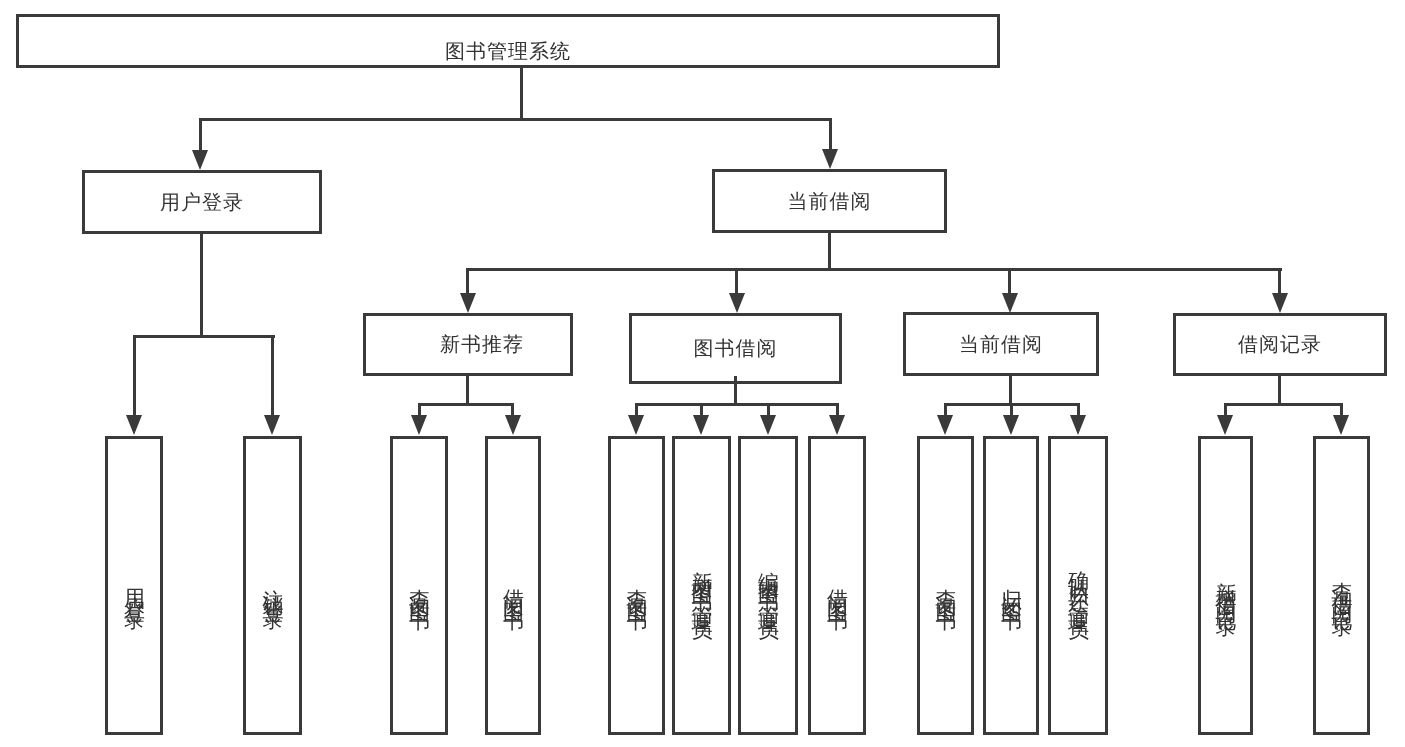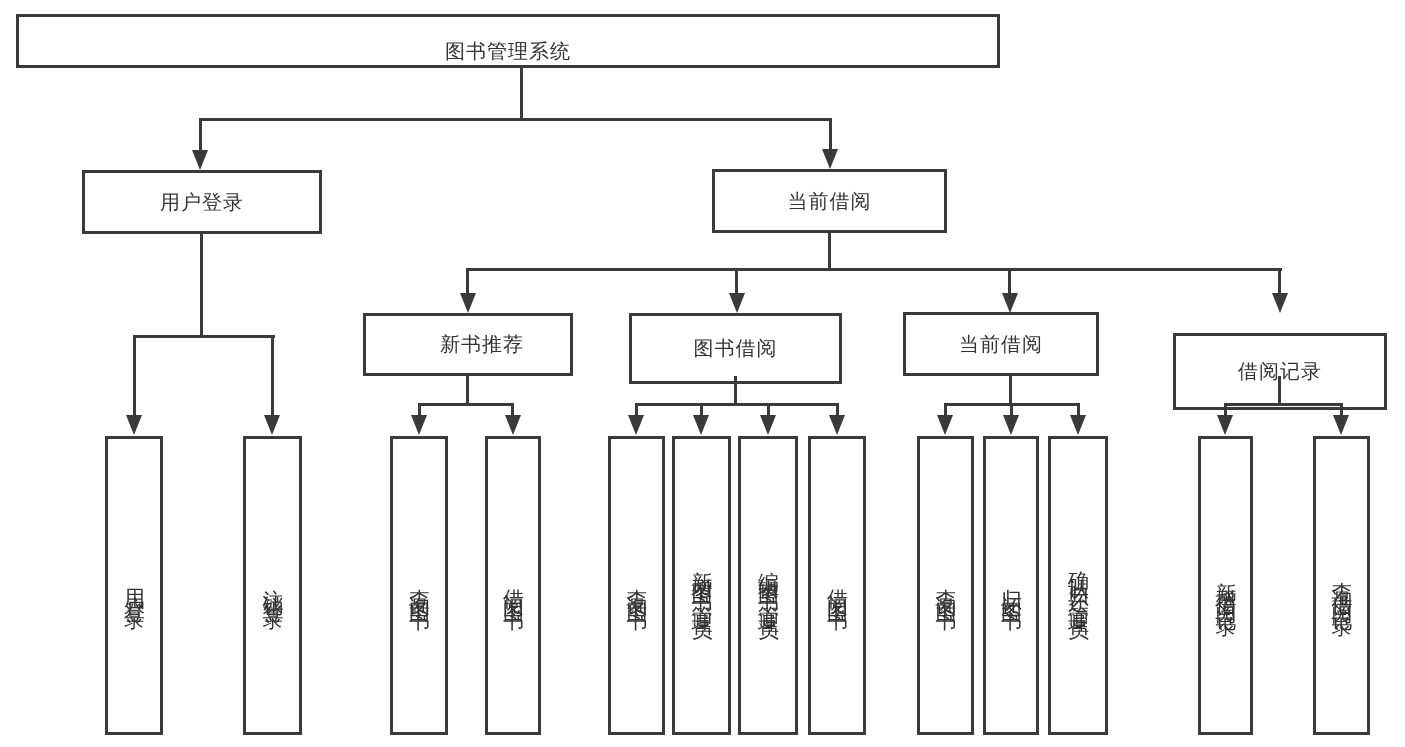--- a/index.html
+++ b/index.html
@@ -80,21 +80,21 @@
 
   <div class="hnode" style="left:363px;top:313px;width:210px;height:63px;padding-left:28px;">
     <span>新书推荐</span>
   </div>
   <div class="hnode" style="left:629px;top:313px;width:213px;height:71px;">
     <span>图书借阅</span>
   </div>
   <div class="hnode" style="left:903px;top:312px;width:196px;height:64px;">
     <span>当前借阅</span>
   </div>
-  <div class="hnode" style="left:1173px;top:313px;width:214px;height:77px;margin-top:20px;">
+  <div class="hnode" style="left:1173px;top:313px;width:214px;height:63px;">
     <span>借阅记录</span>
   </div>
 
   <div class="vl" style="left:466px;top:376px;height:29px;"></div>
   <div class="hl" style="left:418px;top:403px;width:96px;"></div>
   <div class="vl" style="left:418px;top:403px;height:14px;"></div>
   <div class="ah" style="left:411px;top:415px;"></div>
   <div class="vl" style="left:511px;top:403px;height:14px;"></div>
   <div class="ah" style="left:505px;top:415px;"></div>
 

